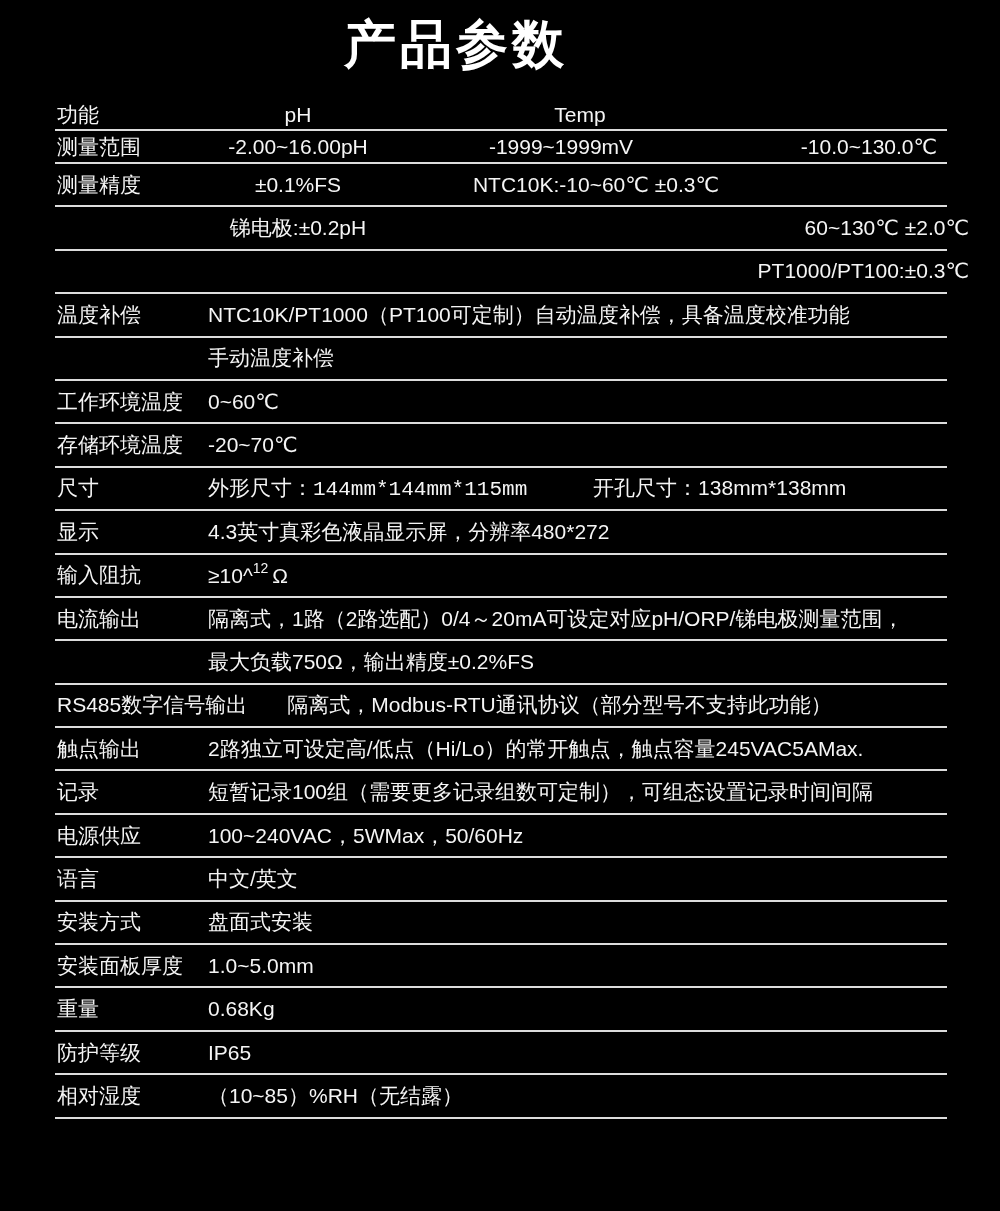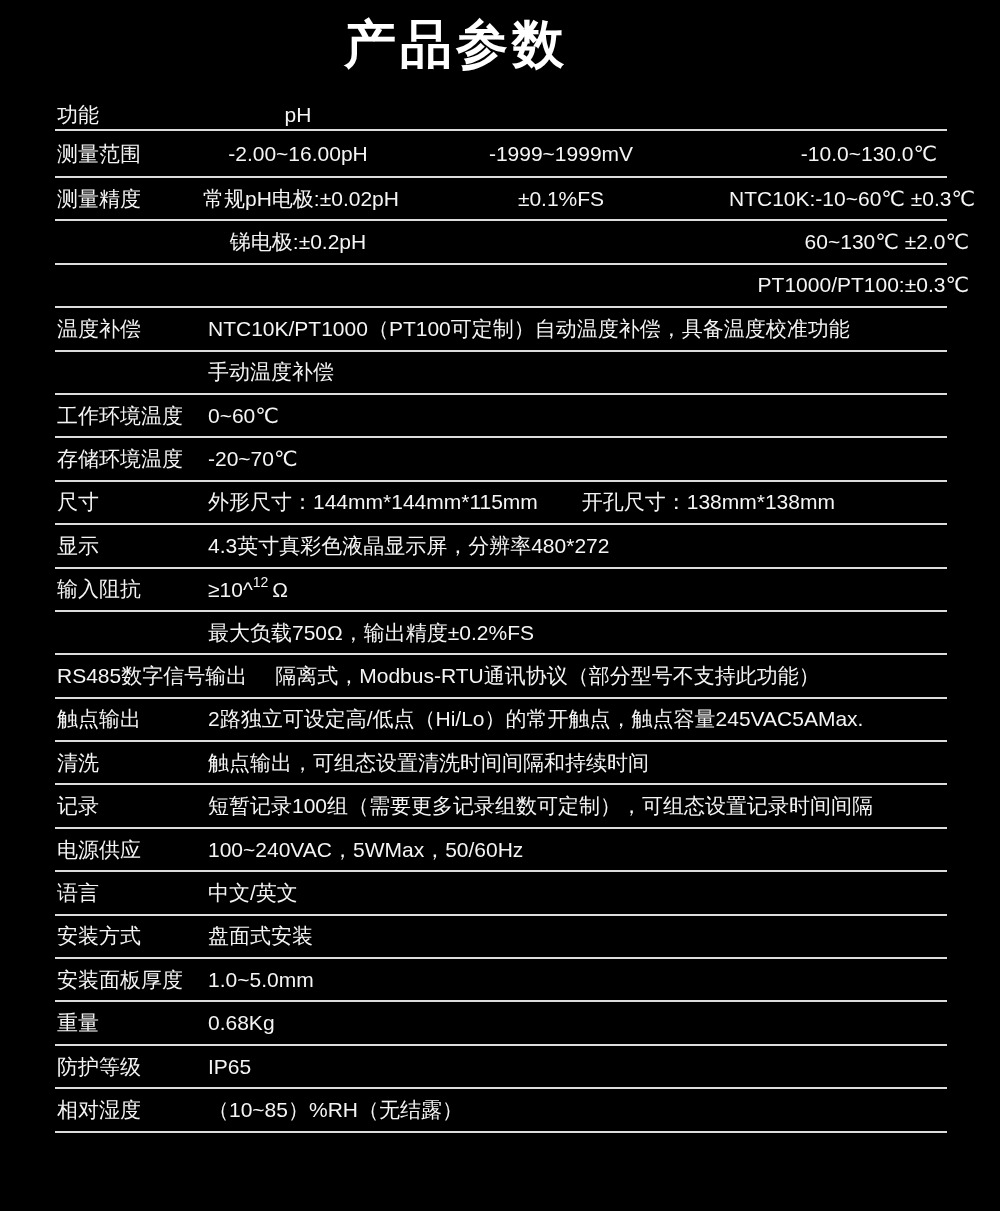--- a/index.html
+++ b/index.html
@@ -20,58 +20,58 @@
     position:absolute;top:100px;left:55px;width:892px;
   }
   .row{
     box-sizing:border-box;
     height:43.4px;
     border-bottom:2px solid #dcdcdc;
     display:flex;align-items:center;
     font-size:21px;white-space:nowrap;gap:8px;
   }
   .row-header{height:31px;}
-  .row-range{height:47px;}
+  .row-range{height:33px;}
   .grid4{display:grid;grid-template-columns:140px 190px 320px 242px;align-items:center;}
   .cell{overflow:visible;}
   .lbl{width:140px;flex-shrink:0;padding-left:2px;}
   .grid4 .lbl{width:auto;}
   .val{flex:1;padding-left:3px;}
   .c{text-align:center;}
   .tc-center{text-align:center;padding-left:38px;}
   .tr{text-align:right;padding-right:2px;}
-  .lbl-auto{width:auto;flex-shrink:0;padding-left:2px;margin-right:20px;text-align:right;}
-  .dim-gap{margin-right:38px;}
+  .lbl-auto{width:auto;flex-shrink:0;padding-left:2px;margin-right:32px;text-align:right;}
+  .dim-gap{margin-right:60px;font-family:Liberation Mono, monospace;}
   sup.pow{font-size:14px;position:relative;top:-2px;}
   .omega{margin-left:4px;}
 </style>
 </head>
 <body>
 
 <div class="page">
 
   <h1 class="title">产品参数</h1>
 
   <div class="spec-table">
 
     <div class="row row-header grid4">
       <div class="cell lbl">功能</div>
       <div class="cell c">pH</div>
+      <div class="cell tc-center">Temp</div>
     </div>
 
     <div class="row row-range grid4">
       <div class="cell lbl">测量范围</div>
       <div class="cell c">-2.00~16.00pH</div>
       <div class="cell c">-1999~1999mV</div>
       <div class="cell tc-center">-10.0~130.0℃</div>
     </div>
 
     <div class="row grid4">
       <div class="cell lbl">测量精度</div>
-      <div class="cell c">常规pH电极:±0.02pH</div>
       <div class="cell c">±0.1%FS</div>
       <div class="cell tr">NTC10K:-10~60℃ ±0.3℃</div>
     </div>
     <div class="row grid4">
       <div class="cell lbl"></div>
       <div class="cell c">锑电极:±0.2pH</div>
       <div class="cell c"></div>
       <div class="cell tr">60~130℃ ±2.0℃</div>
     </div>
     <div class="row grid4">
@@ -113,38 +113,38 @@
     </div>
 
     <div class="row">
       <div class="lbl">输入阻抗</div>
       <div class="val">
         <span>≥10^</span><sup class="pow">12</sup><span class="omega">Ω</span>
       </div>
     </div>
 
     <div class="row">
+      <div class="lbl">电流输出</div>
+      <div class="val">隔离式，1路（2路选配）0/4～20mA可设定对应pH/ORP/锑电极测量范围，</div>
+    </div>
+    <div class="row">
       <div class="lbl"></div>
       <div class="val">最大负载750Ω，输出精度±0.2%FS</div>
     </div>
 
     <div class="row">
       <div class="lbl-auto">RS485数字信号输出</div>
       <div>隔离式，Modbus-RTU通讯协议（部分型号不支持此功能）</div>
     </div>
 
     <div class="row">
       <div class="lbl">触点输出</div>
       <div class="val">2路独立可设定高/低点（Hi/Lo）的常开触点，触点容量245VAC5AMax.</div>
     </div>
 
-    <div class="row">
-      <div class="lbl">清洗</div>
-      <div class="val">触点输出，可组态设置清洗时间间隔和持续时间</div>
-    </div>
 
     <div class="row">
       <div class="lbl">记录</div>
       <div class="val">短暂记录100组（需要更多记录组数可定制），可组态设置记录时间间隔</div>
     </div>
 
     <div class="row">
       <div class="lbl">电源供应</div>
       <div class="val">100~240VAC，5WMax，50/60Hz</div>
     </div>

